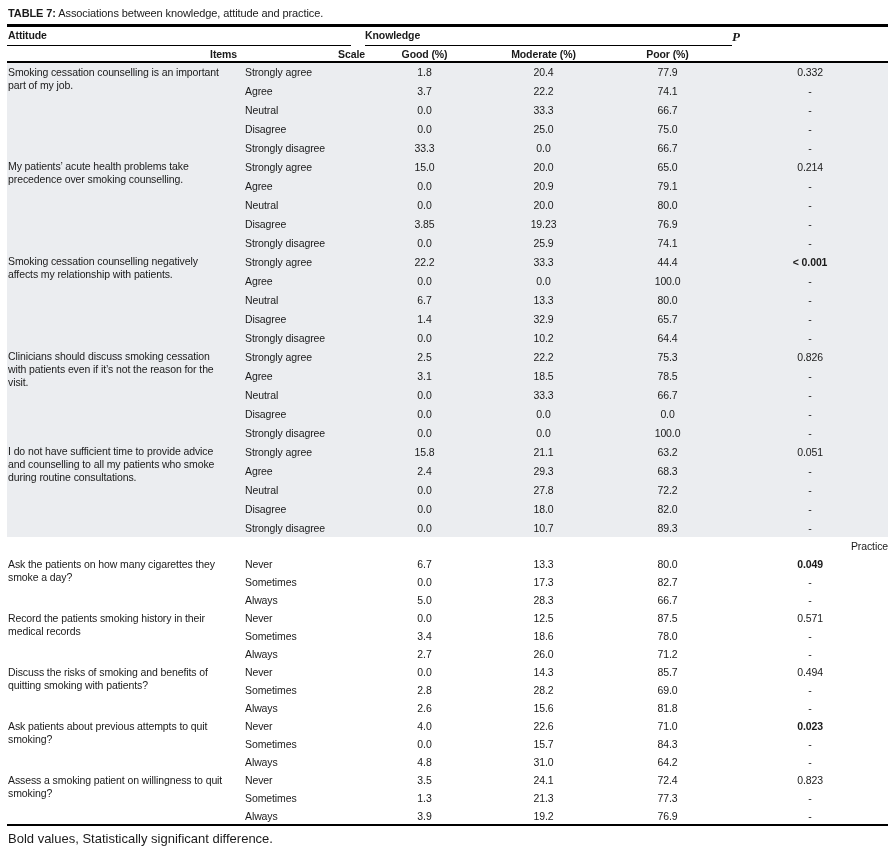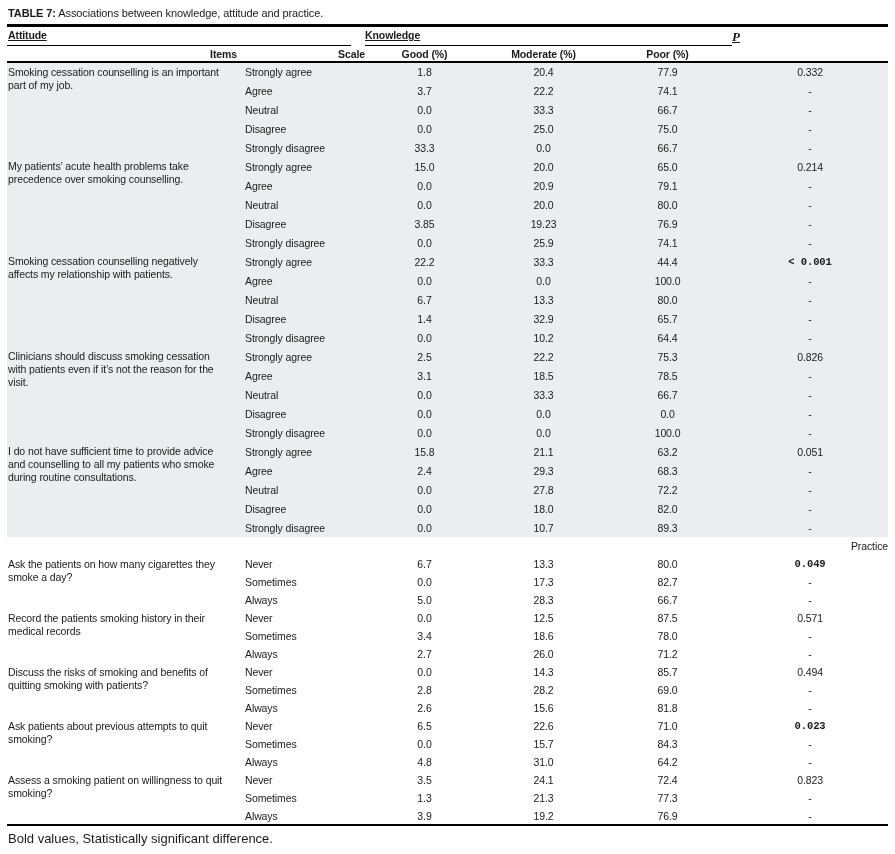--- a/index.html
+++ b/index.html
@@ -12,38 +12,38 @@
 
   table.assoc {
     border-collapse: collapse;
     table-layout: fixed;
     width: 881px;
     border-top: 3px solid #000;
     border-bottom: 2.5px solid #000;
   }
   th, td { padding: 0; font-size: 10.5px; letter-spacing: -0.1px; overflow: hidden; }
 
-  .group-row th { height: 18px; vertical-align: middle; font-weight: bold; text-align: left; text-decoration: underline; }
+  .group-row th { height: 18px; vertical-align: middle; font-weight: bold; text-align: left; }
   .group-attitude .hline { border-bottom: 1px solid #000; margin-right: 14px; padding: 2px 0 4px 1px; }
   .group-knowledge .hline { border-bottom: 1px solid #000; padding: 2px 0 4px 0; }
   .group-p { text-align: center; vertical-align: top; }
   .group-p .p-glyph { font-family: "Liberation Serif", serif; font-style: italic; font-weight: bold; font-size: 13px; }
 
   .col-row th { height: 16px; border-bottom: 2px solid #000; font-weight: bold; text-align: right; vertical-align: middle; }
   .col-row th.c-items { padding-left: 1px; }
   .col-row th.c-scale { padding-left: 8px; }
   .col-row th.c-num { text-align: center; }
 
   tbody td { height: 19px; vertical-align: middle; }
   tr.practice-row td { height: 18px; }
   .shaded td { background: #ebedf0; }
   .item-cell { vertical-align: top; padding: 3px 10px 0 1px; line-height: 1.22; }
   .scale-cell { padding-left: 8px; }
   .num-cell { text-align: center; }
-  .p-bold { font-weight: bold; font-family: Liberation Mono, monospace; }
+  .p-bold { font-weight: bold; }
   .section-heading-cell { font-weight: normal; height: 18px; padding-left: 1px; text-align: right; }
 
   .footnote { font-size: 13px; padding: 5px 0 0 1px; }
   .end-rule { border-top: 1px solid #c9c9c9; margin-top: 9px; width: 881px; }
 </style>
 </head>
 <body>
 
 <div class="page">
 
@@ -327,21 +327,21 @@
         <tr class="practice-row">
           <td class="scale-cell">Always</td>
           <td class="num-cell">2.6</td>
           <td class="num-cell">15.6</td>
           <td class="num-cell">81.8</td>
           <td class="num-cell">-</td>
         </tr>
         <tr class="practice-row">
           <td rowspan="3" class="item-cell">Ask patients about previous attempts to quit smoking?</td>
           <td class="scale-cell">Never</td>
-          <td class="num-cell">6.5</td>
+          <td class="num-cell">4.0</td>
           <td class="num-cell">22.6</td>
           <td class="num-cell">71.0</td>
           <td class="num-cell p-bold">0.023</td>
         </tr>
         <tr class="practice-row">
           <td class="scale-cell">Sometimes</td>
           <td class="num-cell">0.0</td>
           <td class="num-cell">15.7</td>
           <td class="num-cell">84.3</td>
           <td class="num-cell">-</td>

